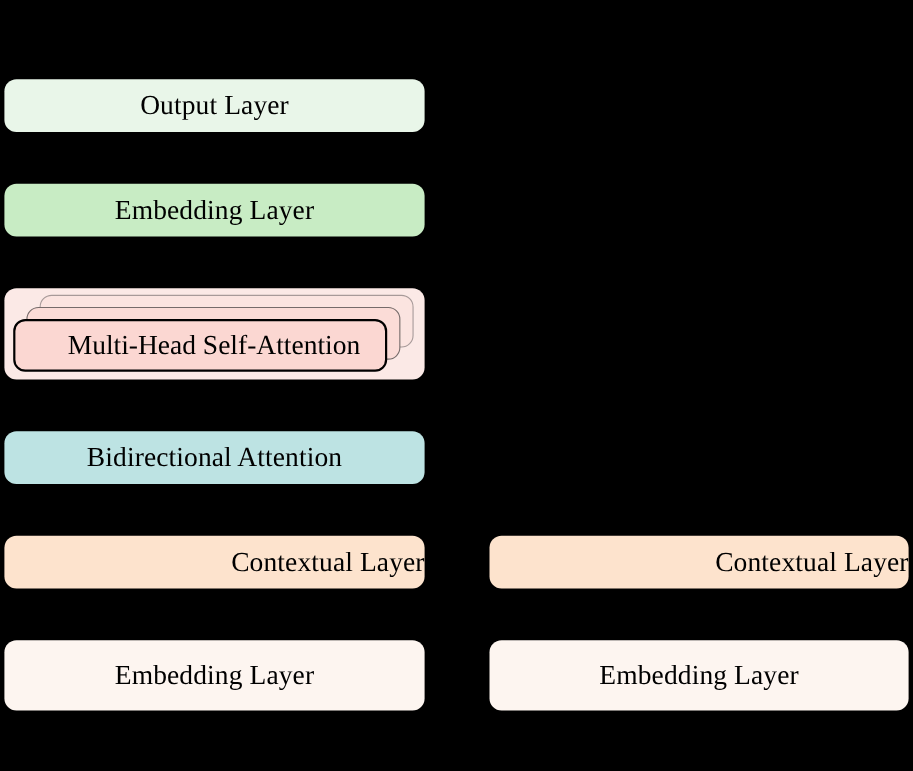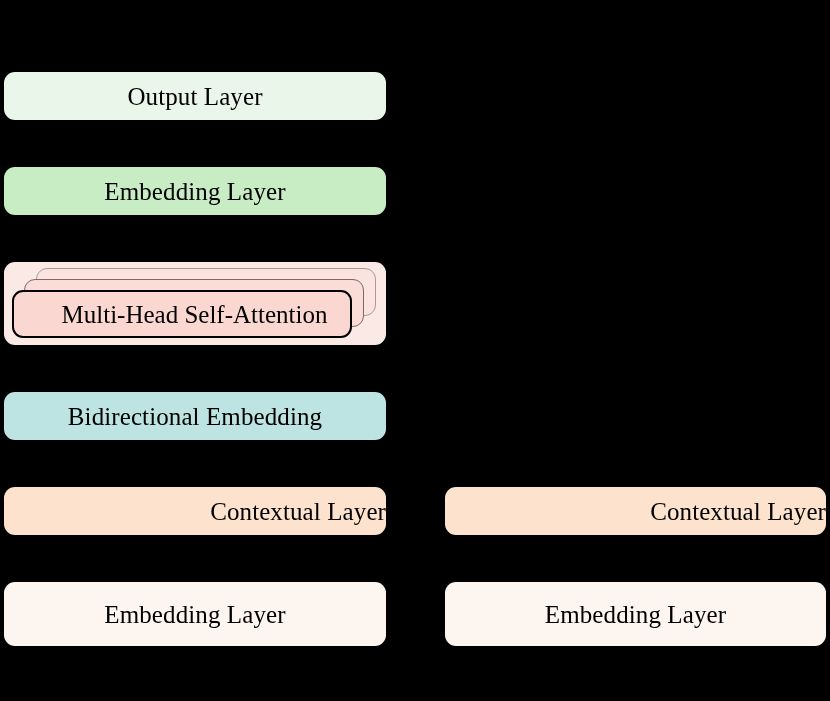--- a/index.html
+++ b/index.html
@@ -117,21 +117,21 @@
 
   <div class="stack-group" style="background:#fbe9e6;">
     <div class="stack-card back2"></div>
     <div class="stack-card back1"></div>
     <div class="stack-card front">
       <span>Multi-Head Self-Attention</span>
     </div>
   </div>
 
   <div class="layer-box col-left row-bidir" style="background:#bde3e3;">
-    <span>Bidirectional Embedding</span>
+    <span>Bidirectional Attention</span>
   </div>
 
   <div class="layer-box col-left row-context" style="background:#fde3cd;">
     <span>Contextual Layer</span>
   </div>
 
   <div class="layer-box col-left row-embed" style="background:#fdf5f0;">
     <span>Embedding Layer</span>
   </div>
 

